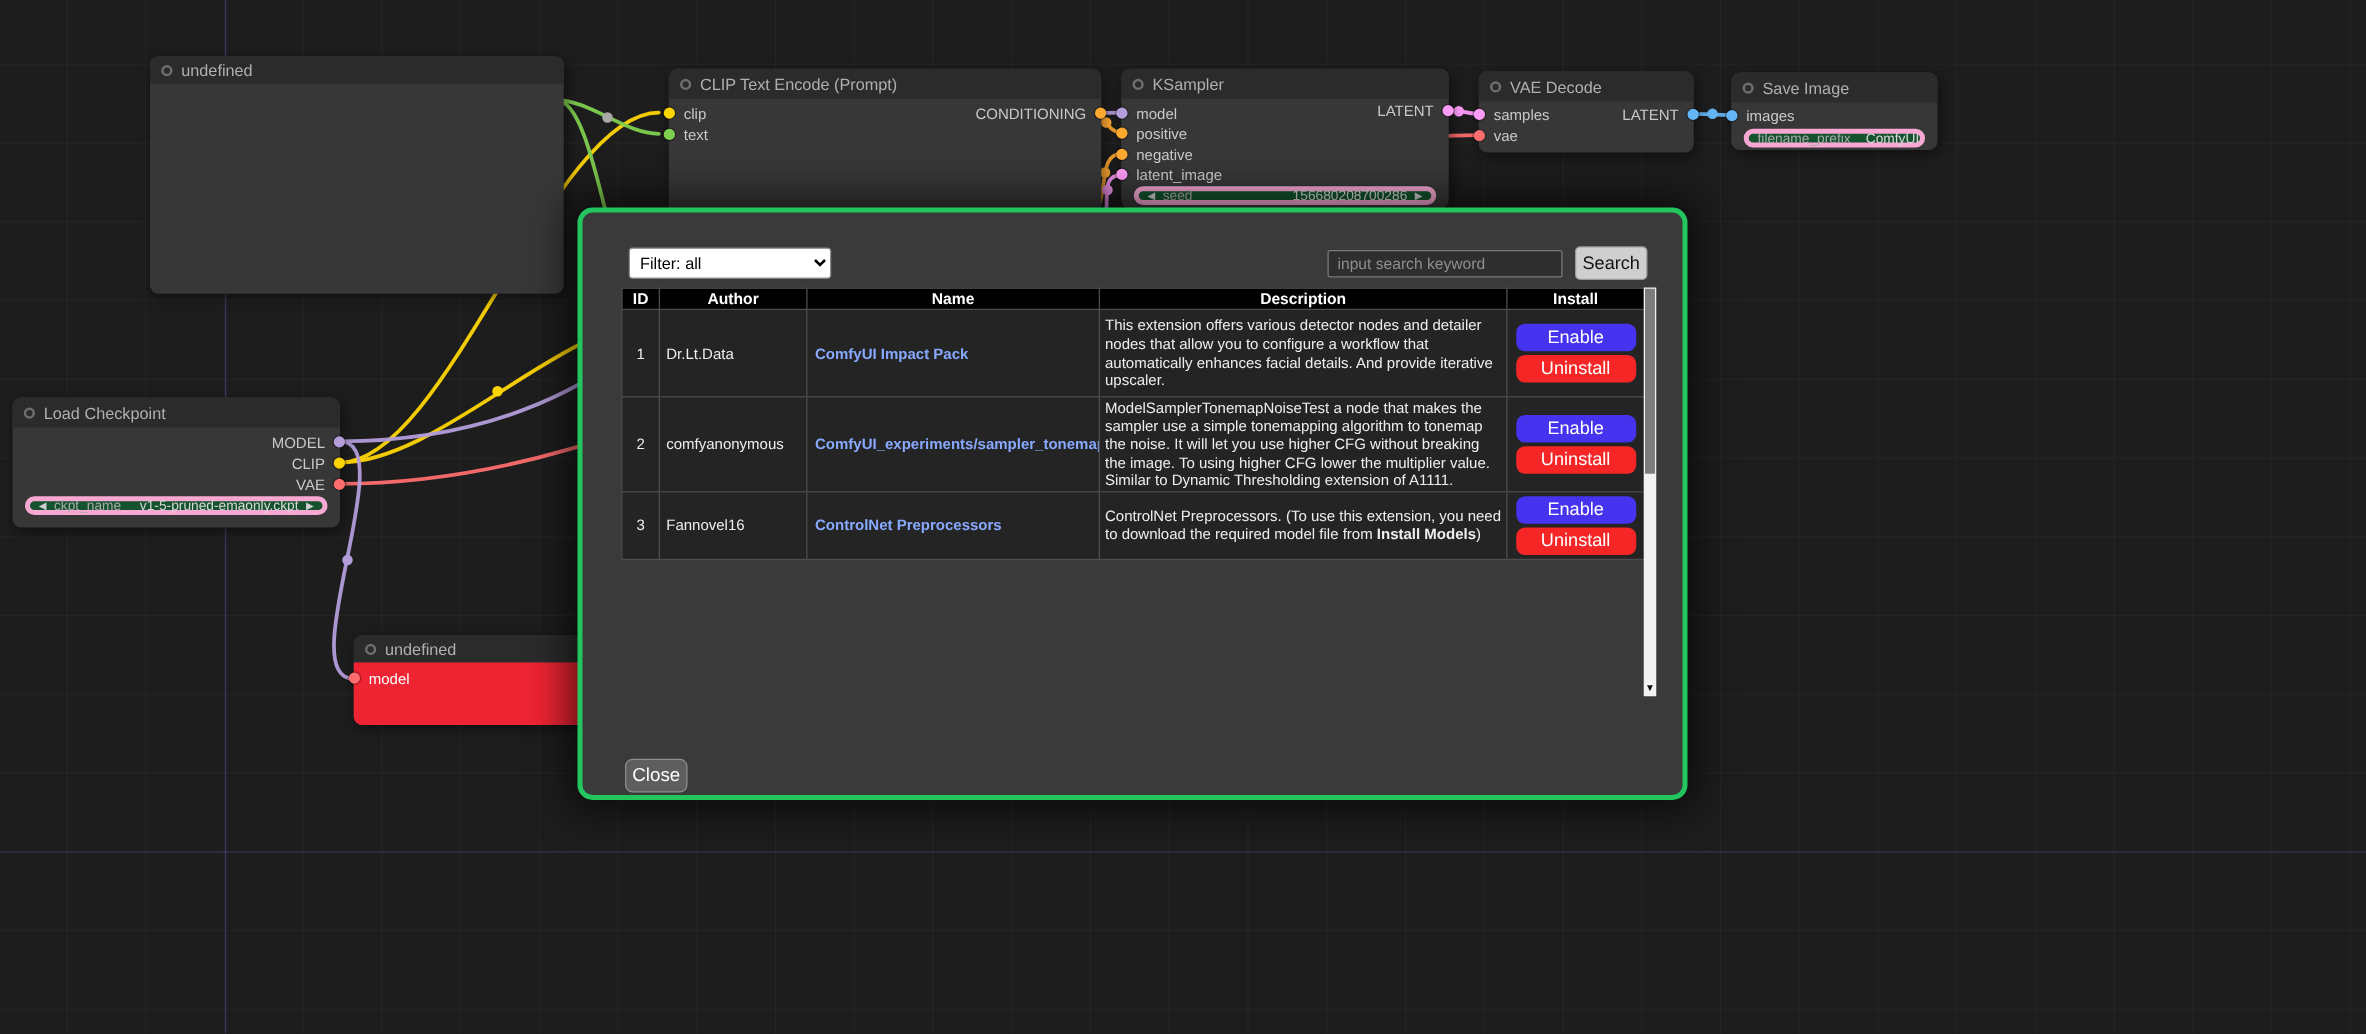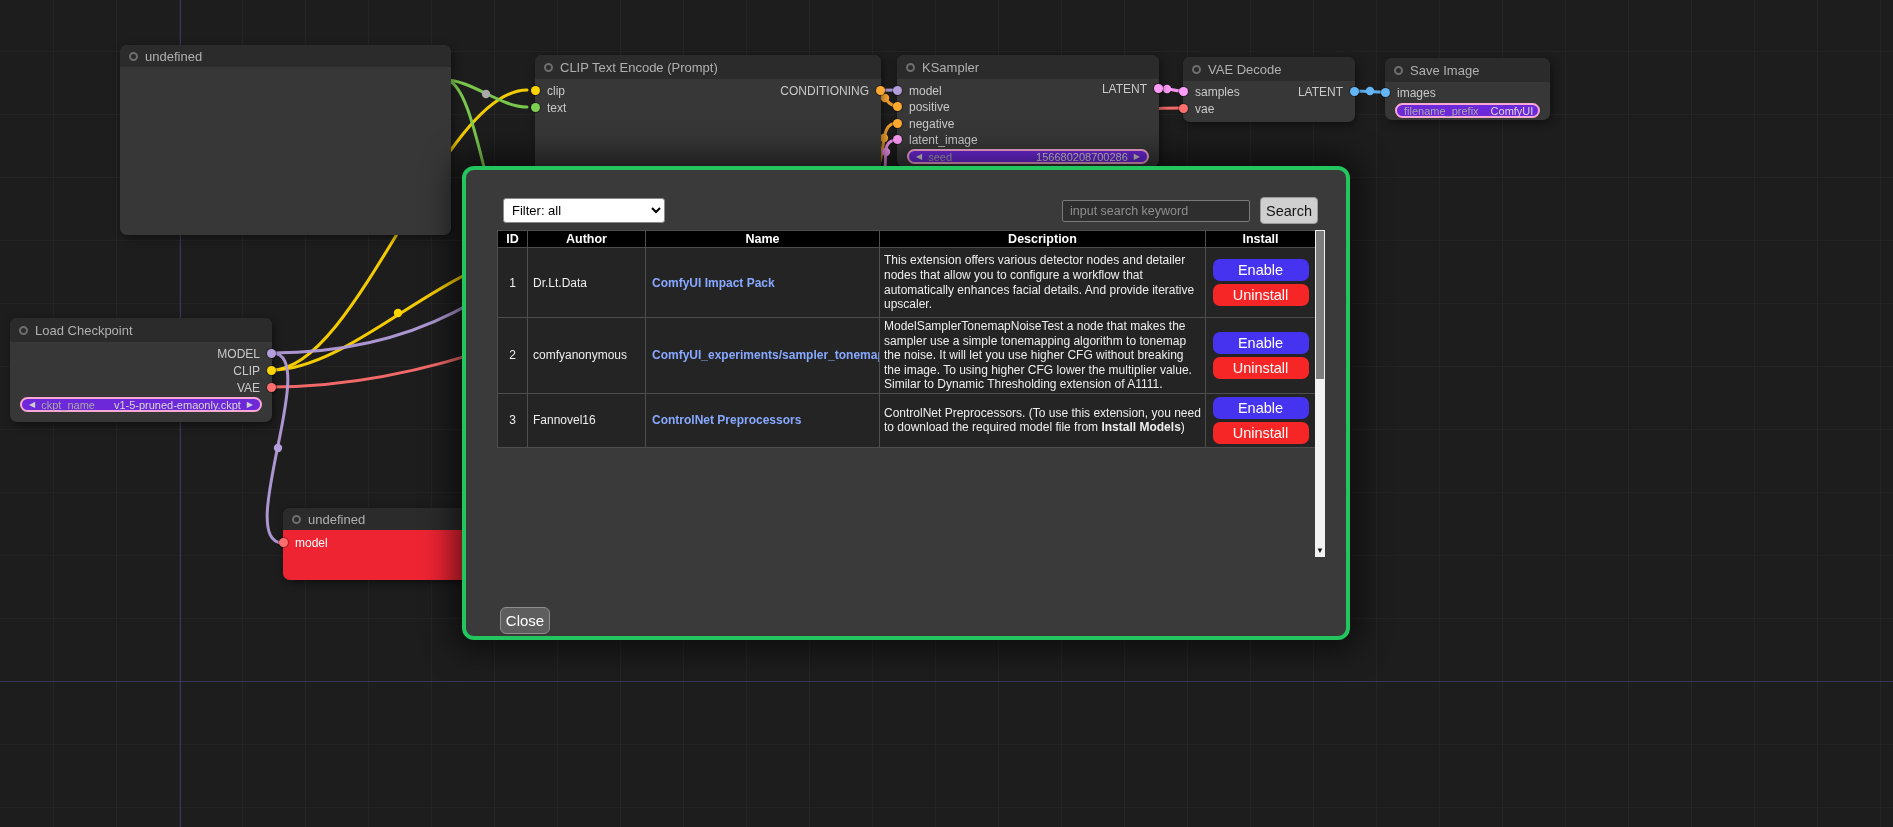--- a/index.html
+++ b/index.html
@@ -35,21 +35,21 @@
   .node-body.red{background:var(--node-red)}
   .port{position:absolute;left:0;right:0;height:17px;display:flex;align-items:center;padding:0 12px;color:#c9c9c9;white-space:nowrap}
   .port.out{justify-content:flex-end}
   .port.on-red{color:#fff}
   .pdot{position:absolute;top:4px;width:9px;height:9px;border-radius:50%;box-shadow:0 0 0 1px rgba(0,0,0,.3)}
   .port.in .pdot{left:-4px}
   .port.out .pdot{right:-4px}
   .d-model{background:var(--model)} .d-clip{background:var(--clip)} .d-vae{background:var(--vae)}
   .d-cond{background:var(--conditioning)} .d-latent{background:var(--latent)} .d-image{background:var(--image)}
   .d-string{background:var(--string)}
-  .widget{position:absolute;left:10px;right:10px;height:15px;background:#6d28d9;border:2px solid #f9a8d4;border-radius:8px;display:flex;align-items:center;padding:0 7px;gap:6px;color:#a9a9a9;font-size:11px;white-space:nowrap}
+  .widget{position:absolute;left:10px;right:10px;height:15px;background:#14532d;border:4px solid #f9a8d4;border-radius:8px;display:flex;align-items:center;padding:0 7px;gap:6px;color:#a9a9a9;font-size:11px;white-space:nowrap}
   .widget .spacer{flex:1}
   .widget .w-value{color:#d8d8d8}
   .widget .arrow{font-size:8px;color:#cfcfcf;line-height:1}
 
   
   #dialog{position:absolute;left:462px;top:166px;width:888px;height:474px;background:#3a3a3a;border:4px solid #22c55e;border-radius:12px;box-shadow:0 0 30px 10px rgba(0,0,0,.55);z-index:10}
   .filter-select{position:absolute;left:37px;top:28px;width:162px;height:25px;font-size:13px;border-radius:3px;border:1px solid #8a8a8a;background:#fff;color:#000;padding:0 4px;font-family:"Liberation Sans",sans-serif}
   .search-input{position:absolute;left:596px;top:30px;width:188px;height:22px;background:#2e2e2e;border:1px solid #7a7a7a;border-radius:2px;color:#ddd;padding:0 7px;font-size:12.5px;font-family:"Liberation Sans",sans-serif}
   .search-input::placeholder{color:#8f8f8f}
   .search-btn{position:absolute;left:794px;top:27px;width:58px;height:27px;background:#cfcfcf;color:#141414;border:1px solid #9a9a9a;border-radius:4px;font-size:14.5px;font-family:"Liberation Sans",sans-serif}

